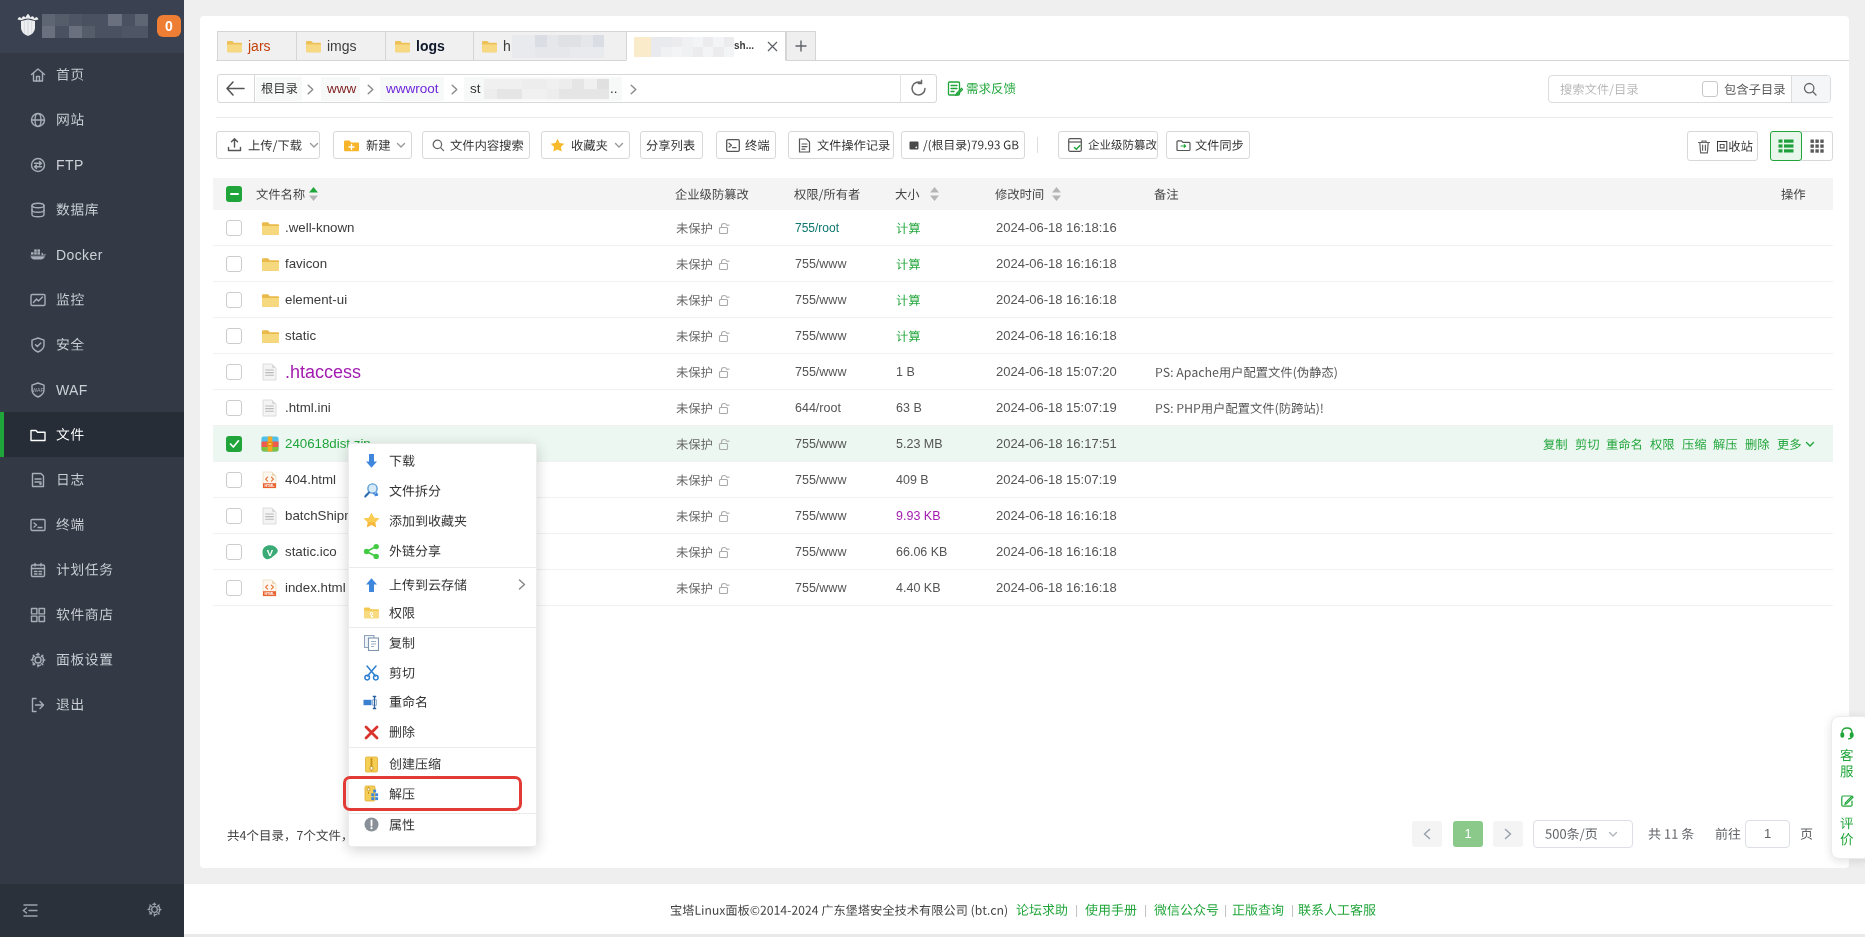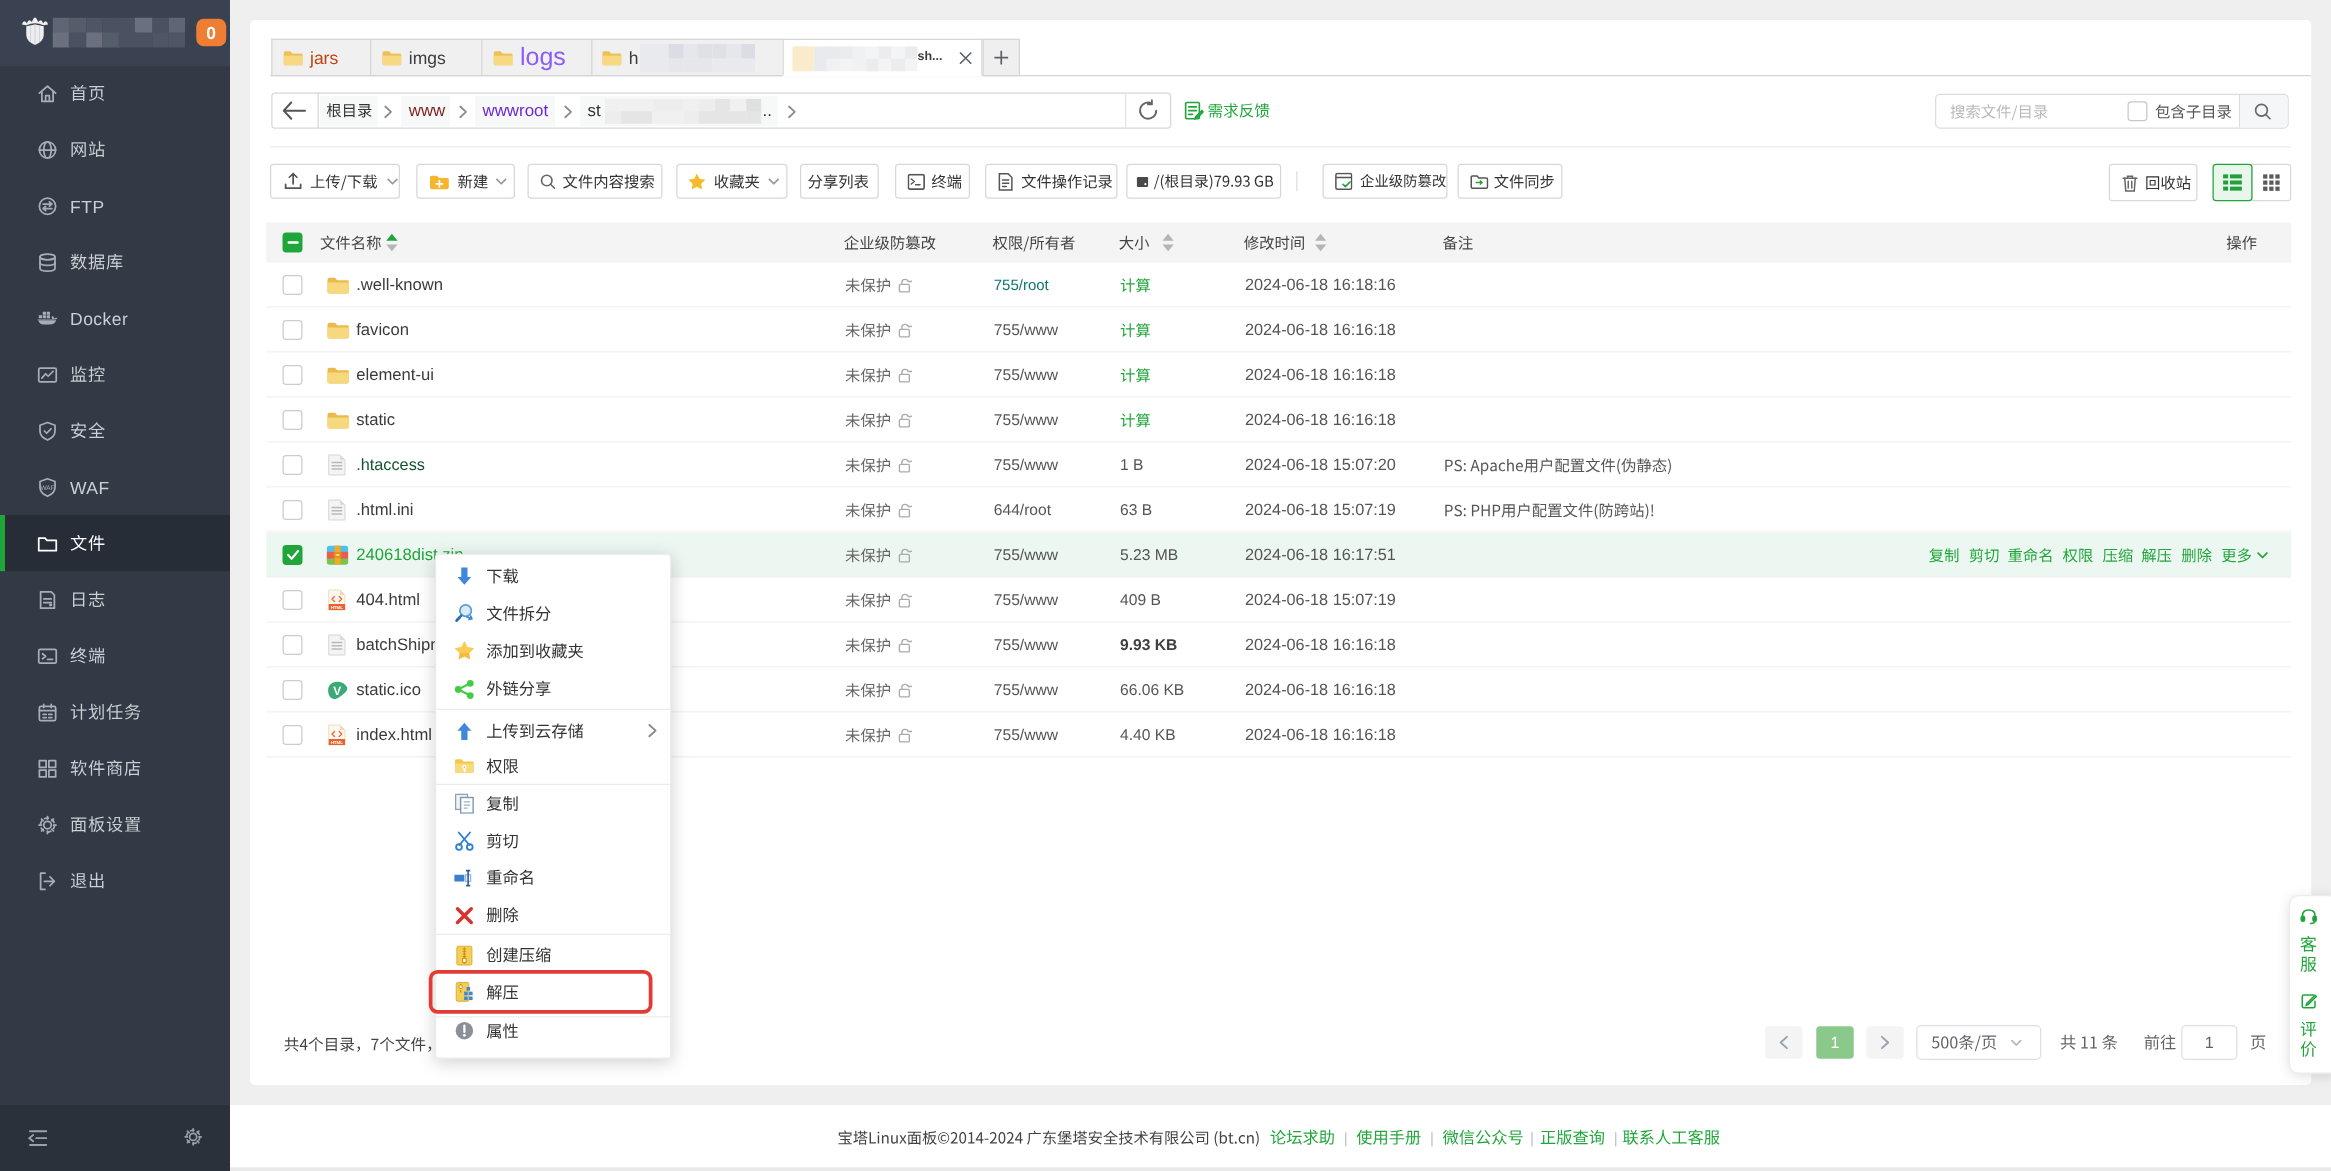--- a/index.html
+++ b/index.html
@@ -438,21 +438,21 @@
 <svg style="position:absolute;left:305px;top:39px" width="17" height="14" viewBox="0 0 17 14">
     <path d="M1 3.2 Q1 2 2.2 2 H6.3 L8 3.8 H15 Q16 3.8 16 4.8 V12 Q16 13.2 14.8 13.2 H2.2 Q1 13.2 1 12 Z" fill="#edc158"></path>
     <path d="M1 5.5 H16 V12 Q16 13.2 14.8 13.2 H2.2 Q1 13.2 1 12 Z" fill="#f7d983"></path>
   </svg>
 <div style="position:absolute;left:327px;top:36px;font-size:14px;color:#3c3c3c;font-weight:normal;line-height:20px;white-space:pre;letter-spacing:normal">imgs</div>
 <div style="position:absolute;left:385px;top:31px;width:87.5px;height:30px;background:#f0f0f0;border:1px solid #d5d5d5;border-right:none"></div>
 <svg style="position:absolute;left:394px;top:39px" width="17" height="14" viewBox="0 0 17 14">
     <path d="M1 3.2 Q1 2 2.2 2 H6.3 L8 3.8 H15 Q16 3.8 16 4.8 V12 Q16 13.2 14.8 13.2 H2.2 Q1 13.2 1 12 Z" fill="#edc158"></path>
     <path d="M1 5.5 H16 V12 Q16 13.2 14.8 13.2 H2.2 Q1 13.2 1 12 Z" fill="#f7d983"></path>
   </svg>
-<div style="position:absolute;left:416px;top:36px;font-size:20px;color:#8b5cf6;font-weight:normal;line-height:20px;white-space:pre;letter-spacing:normal">logs</div>
+<div style="position:absolute;left:416px;top:36px;font-size:14px;color:#0f172a;font-weight:bold;line-height:20px;white-space:pre;letter-spacing:normal">logs</div>
 <div style="position:absolute;left:472.5px;top:31px;width:153.5px;height:30px;background:#f0f0f0;border:1px solid #d5d5d5;border-right:none"></div>
 <svg style="position:absolute;left:481px;top:39px" width="17" height="14" viewBox="0 0 17 14">
     <path d="M1 3.2 Q1 2 2.2 2 H6.3 L8 3.8 H15 Q16 3.8 16 4.8 V12 Q16 13.2 14.8 13.2 H2.2 Q1 13.2 1 12 Z" fill="#edc158"></path>
     <path d="M1 5.5 H16 V12 Q16 13.2 14.8 13.2 H2.2 Q1 13.2 1 12 Z" fill="#f7d983"></path>
   </svg>
 <div style="position:absolute;left:503px;top:36px;font-size:14px;color:#3c3c3c;font-weight:normal;line-height:20px;white-space:pre;letter-spacing:normal">h</div>
 <div style="position:absolute;left:512px;top:35px;width:92px;height:23px;overflow:hidden;">
     <div style="position:absolute;left:0.0px;top:0.0px;width:12.0px;height:12.0px;background:#e9eaee"></div>
     <div style="position:absolute;left:11.5px;top:0.0px;width:12.0px;height:12.0px;background:#e9eaee"></div>
     <div style="position:absolute;left:23.0px;top:0.0px;width:12.0px;height:12.0px;background:#dadde3"></div>
@@ -971,21 +971,21 @@
     </g>
   </svg>
 <div style="position:absolute;left:996px;top:326px;font-size:13px;color:#555;font-weight:normal;line-height:20px;white-space:pre;letter-spacing:normal">2024-06-18 16:16:18</div>
 <div style="position:absolute;left:213px;top:389px;width:1620px;height:1px;background:#f1f1f1"></div>
 <div style="position:absolute;left:226px;top:364px;width:16px;height:16px;background:#fff;border:1px solid #ccc;border-radius:3px"></div>
 <svg style="position:absolute;left:262px;top:363px" width="15" height="18" viewBox="0 0 15 18">
     <path d="M1 1 H10 L14 5 V17 H1 Z" fill="#f4f4f4" stroke="#d5d5d5" stroke-width="0.8"></path>
     <path d="M10 1 L14 5 H10 Z" fill="#dcdcdc"></path>
     <path d="M3.2 7 H11.8 M3.2 9.6 H11.8 M3.2 12.2 H11.8" stroke="#b9b9b9" stroke-width="1.1"></path>
   </svg>
-<div style="position:absolute;left:285px;top:362px;font-size:13px;color:#14532d;font-weight:normal;line-height:20px;white-space:pre;letter-spacing:normal">.htaccess</div>
+<div style="position:absolute;left:285px;top:362px;font-size:18px;color:#a21caf;font-weight:normal;line-height:20px;white-space:pre;letter-spacing:normal">.htaccess</div>
 <svg style="position:absolute;left:676.0px;top:362.8px;overflow:visible" width="36.9" height="18.5">
     <g transform="translate(0,13.9) scale(0.01230,-0.01230)" fill="#666">
       <use href="#g93" x="0"></use>
       <use href="#g94" x="1000"></use>
       <use href="#g95" x="2000"></use>
     </g>
   </svg>
 <svg style="position:absolute;left:718px;top:365.5px" width="13" height="13" viewBox="0 0 13 13">
     <g stroke="#aaa" stroke-width="1.1" fill="none">
       <rect x="1.5" y="5.5" width="8" height="6" rx="1"></rect>
@@ -1189,21 +1189,21 @@
       <use href="#g95" x="2000"></use>
     </g>
   </svg>
 <svg style="position:absolute;left:718px;top:509.5px" width="13" height="13" viewBox="0 0 13 13">
     <g stroke="#aaa" stroke-width="1.1" fill="none">
       <rect x="1.5" y="5.5" width="8" height="6" rx="1"></rect>
       <path d="M3.5 5.5 V4 Q3.5 1.5 6 1.5 Q8.3 1.5 8.7 3.4 M8.7 3.4 L11.5 3"></path>
     </g>
   </svg>
 <div style="position:absolute;left:795px;top:506px;font-size:12.5px;color:#555;font-weight:normal;line-height:20px;white-space:pre;letter-spacing:normal">755/www</div>
-<div style="position:absolute;left:896px;top:506px;font-size:12.5px;color:#404040;font-weight:bold;line-height:20px;white-space:pre;letter-spacing:normal">9.93 KB</div>
+<div style="position:absolute;left:896px;top:506px;font-size:12.5px;color:#a21caf;font-weight:normal;line-height:20px;white-space:pre;letter-spacing:normal">9.93 KB</div>
 <div style="position:absolute;left:996px;top:506px;font-size:13px;color:#555;font-weight:normal;line-height:20px;white-space:pre;letter-spacing:normal">2024-06-18 16:16:18</div>
 <div style="position:absolute;left:213px;top:569px;width:1620px;height:1px;background:#f1f1f1"></div>
 <div style="position:absolute;left:226px;top:544px;width:16px;height:16px;background:#fff;border:1px solid #ccc;border-radius:3px"></div>
 <svg style="position:absolute;left:261px;top:543.5px" width="18" height="17" viewBox="0 0 18 17">
     <path d="M1.5 8 C1.5 3.6 5 1.3 9 1.3 C12.5 1.3 15.6 3.2 16.6 5.8 C17.3 7.6 16.2 9.2 14.2 10.8 C11.5 13 8.5 15.8 5.8 15.2 C2.8 14.5 1.5 11.5 1.5 8 Z" fill="#3aab77"></path>
     <text x="8.8" y="12.2" font-size="9.5" fill="#fff" text-anchor="middle" font-family="Liberation Sans" font-weight="bold">V</text>
   </svg>
 <div style="position:absolute;left:285px;top:542px;font-size:13.3px;color:#3b3b3b;font-weight:normal;line-height:20px;white-space:pre;letter-spacing:normal">static.ico</div>
 <svg style="position:absolute;left:676.0px;top:542.8px;overflow:visible" width="36.9" height="18.5">
     <g transform="translate(0,13.9) scale(0.01230,-0.01230)" fill="#666">

